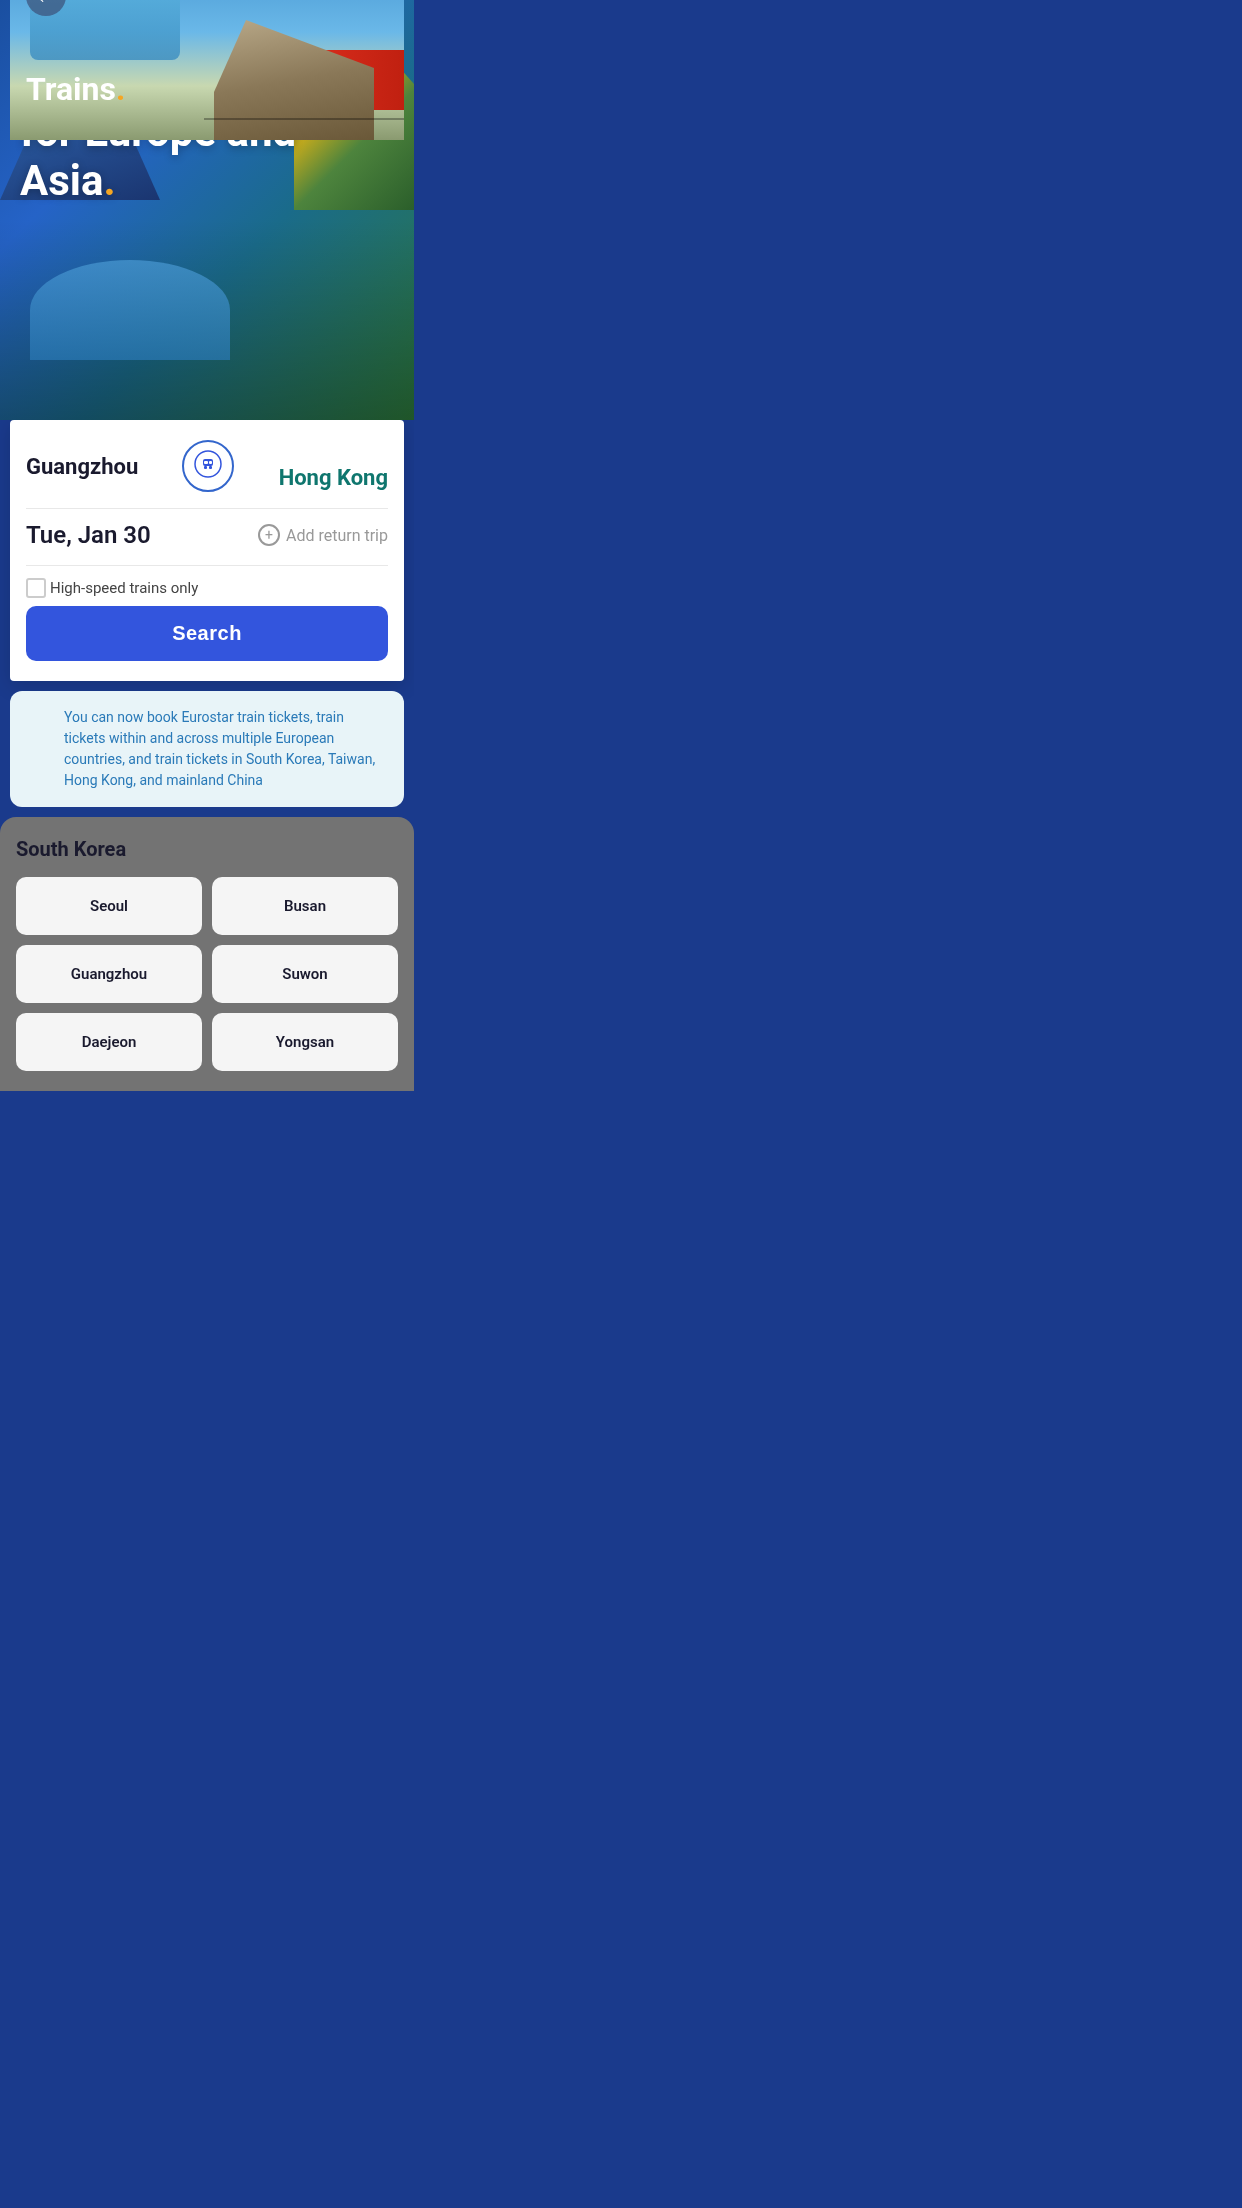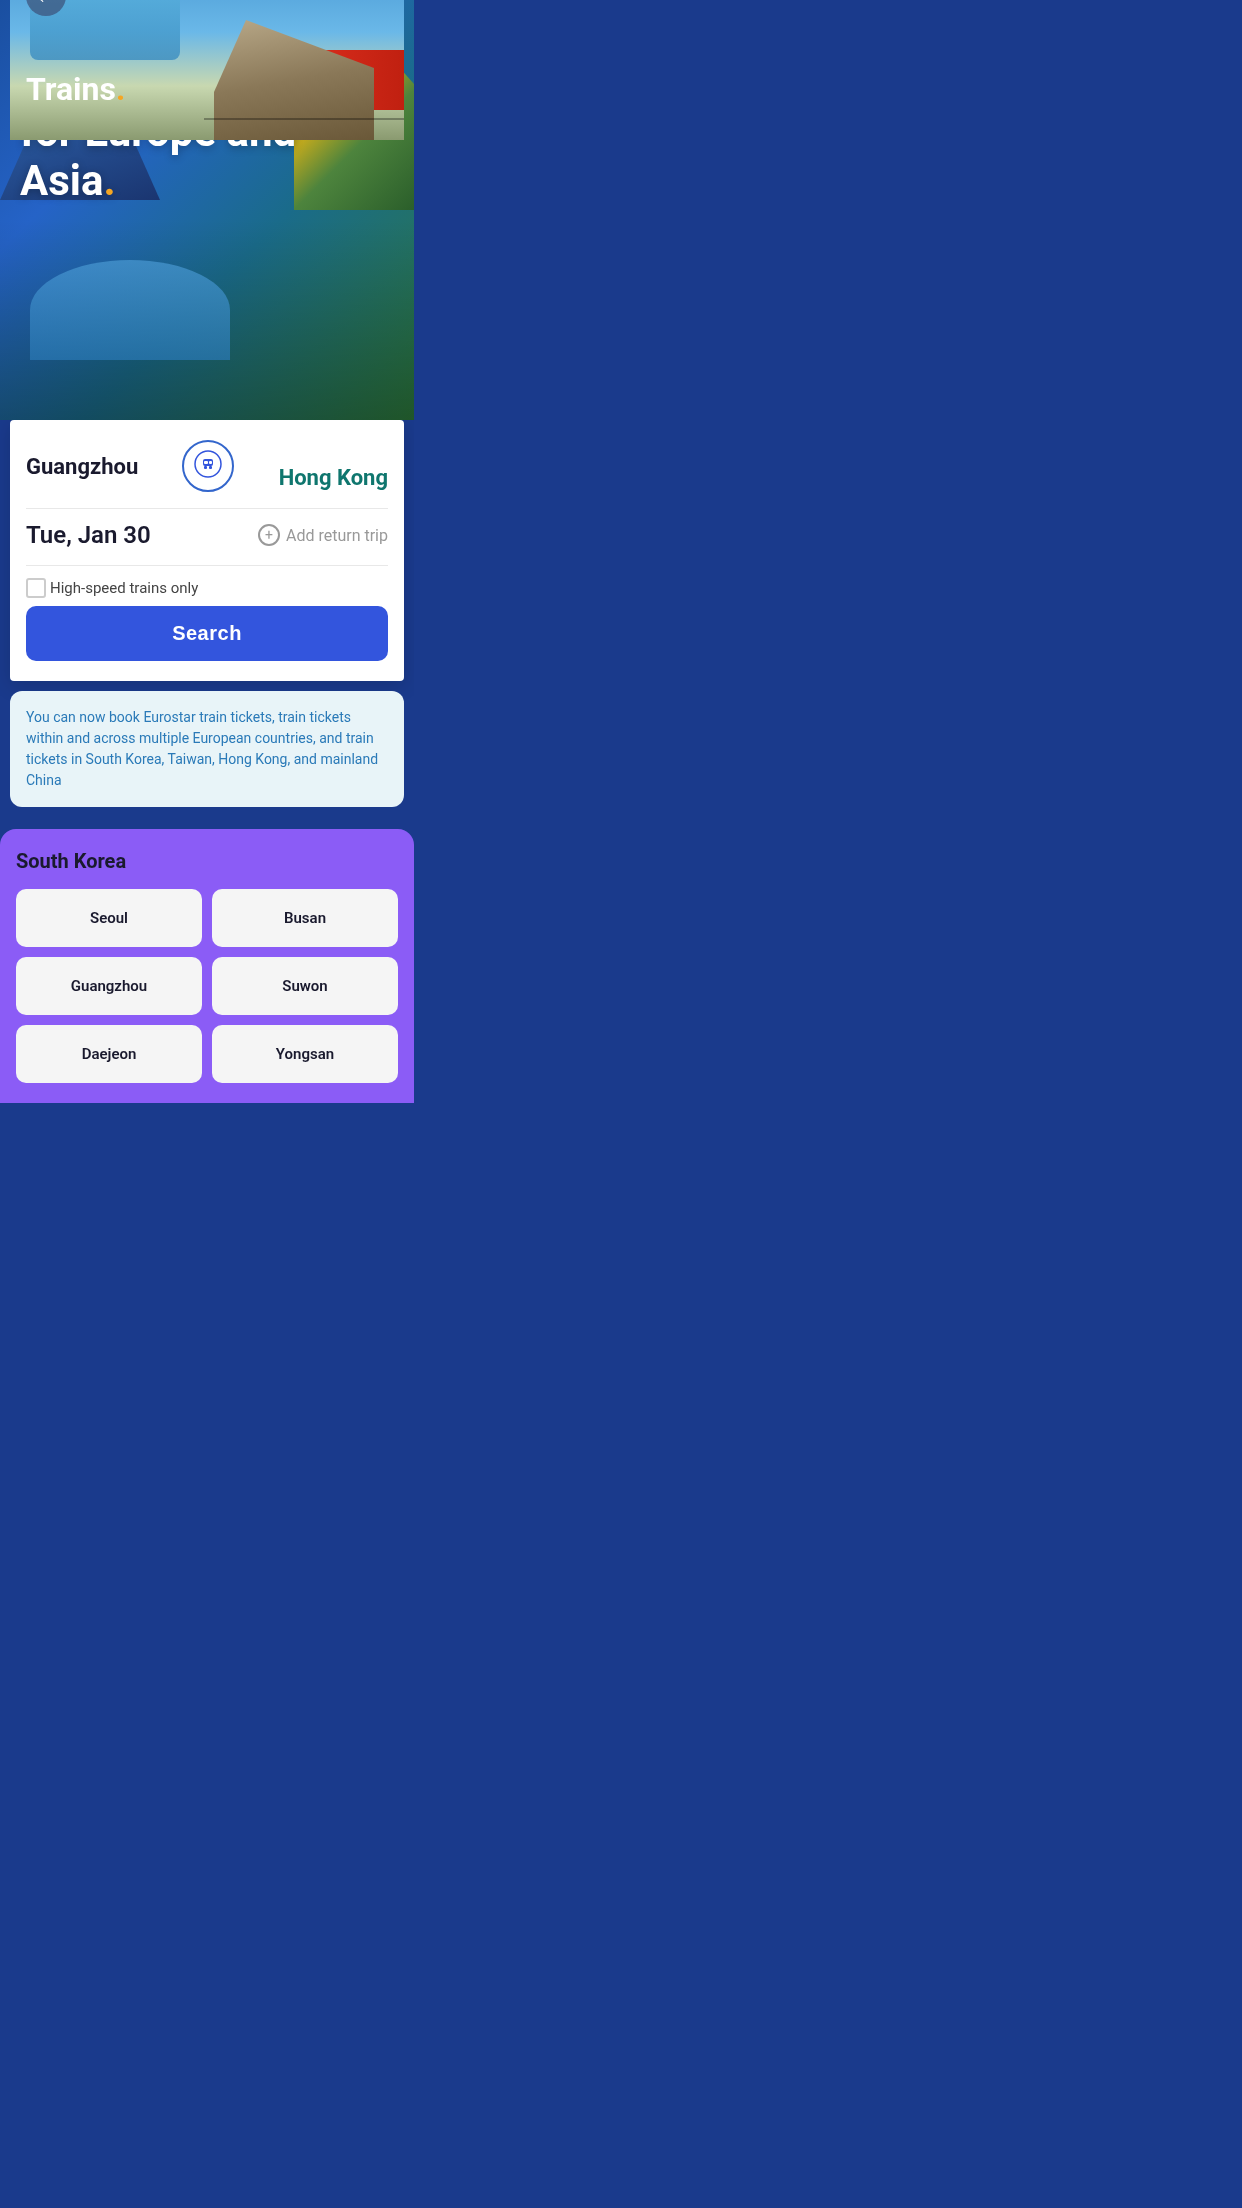--- a/index.html
+++ b/index.html
@@ -285,26 +285,27 @@
       margin: 10px 10px 0 10px;
       background: #e8f4f8;
       border-radius: 12px;
       padding: 16px;
     }
 
     .info-text {
       color: #2a7ab8;
       font-size: 14px;
       line-height: 1.5;
+      margin-left: 38px;
     }
 
     
     .bottom-section {
-      background: #8b5cf6;
-      margin-top: 22px;
+      background: #737373;
+      margin-top: 10px;
       padding: 20px 16px;
       border-radius: 16px 16px 0 0;
     }
 
     .region-title {
       font-size: 20px;
       font-weight: 700;
       color: #1a1a2e;
       margin-bottom: 16px;
     }

